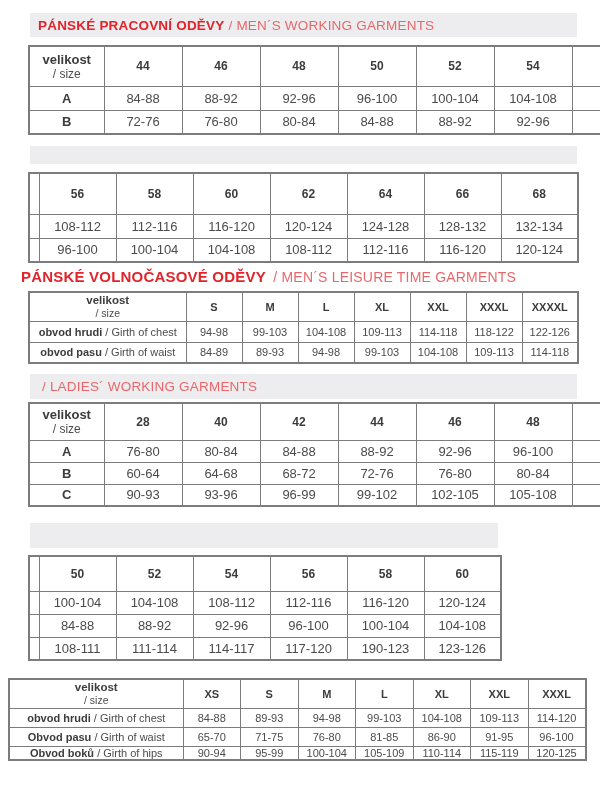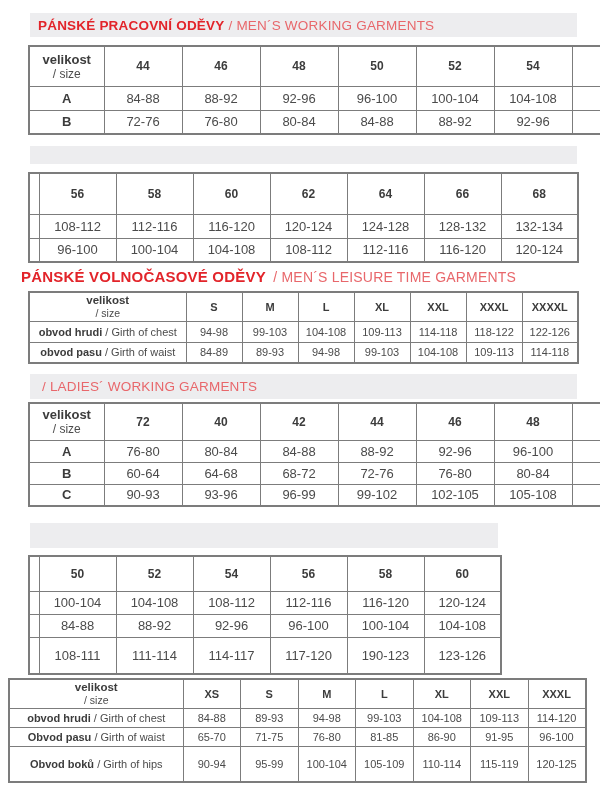--- a/index.html
+++ b/index.html
@@ -230,21 +230,21 @@
         <col style="width: 78px;">
         <col style="width: 78px;">
         <col style="width: 78px;">
       </colgroup>
       <thead>
         <tr style="height: 37px;">
           <th class="corner">
             <div class="l1">velikost</div>
             <div class="l2">/ size</div>
           </th>
-          <th class="size-h">72</th>
+          <th class="size-h">28</th>
           <th class="size-h">40</th>
           <th class="size-h">42</th>
           <th class="size-h">44</th>
           <th class="size-h">46</th>
           <th class="size-h">48</th>
           <th class="size-h"></th>
         </tr>
       </thead>
       <tbody>
         <tr style="height: 22px;">
@@ -314,21 +314,21 @@
         </tr>
         <tr style="height: 23px;">
           <td class="val"></td>
           <td class="val">84-88</td>
           <td class="val">88-92</td>
           <td class="val">92-96</td>
           <td class="val">96-100</td>
           <td class="val">100-104</td>
           <td class="val">104-108</td>
         </tr>
-        <tr style="height: 37px; margin-left: 15px;">
+        <tr style="height: 23px; margin-left: 15px;">
           <td class="val"></td>
           <td class="val">108-111</td>
           <td class="val">111-114</td>
           <td class="val">114-117</td>
           <td class="val">117-120</td>
           <td class="val">190-123</td>
           <td class="val">123-126</td>
         </tr>
       </tbody>
     </table>
@@ -374,21 +374,21 @@
         <tr style="height: 19px;">
           <td class="row-lbl"><span class="lb">Obvod pasu</span><span class="lr"> / Girth of waist</span></td>
           <td class="val">65-70</td>
           <td class="val">71-75</td>
           <td class="val">76-80</td>
           <td class="val">81-85</td>
           <td class="val">86-90</td>
           <td class="val">91-95</td>
           <td class="val">96-100</td>
         </tr>
-        <tr style="height: 36px; border-radius: 6px;">
+        <tr style="height: 14px; border-radius: 6px;">
           <td class="row-lbl"><span class="lb">Obvod boků</span><span class="lr"> / Girth of hips</span></td>
           <td class="val">90-94</td>
           <td class="val">95-99</td>
           <td class="val">100-104</td>
           <td class="val">105-109</td>
           <td class="val">110-114</td>
           <td class="val">115-119</td>
           <td class="val">120-125</td>
         </tr>
       </tbody>

